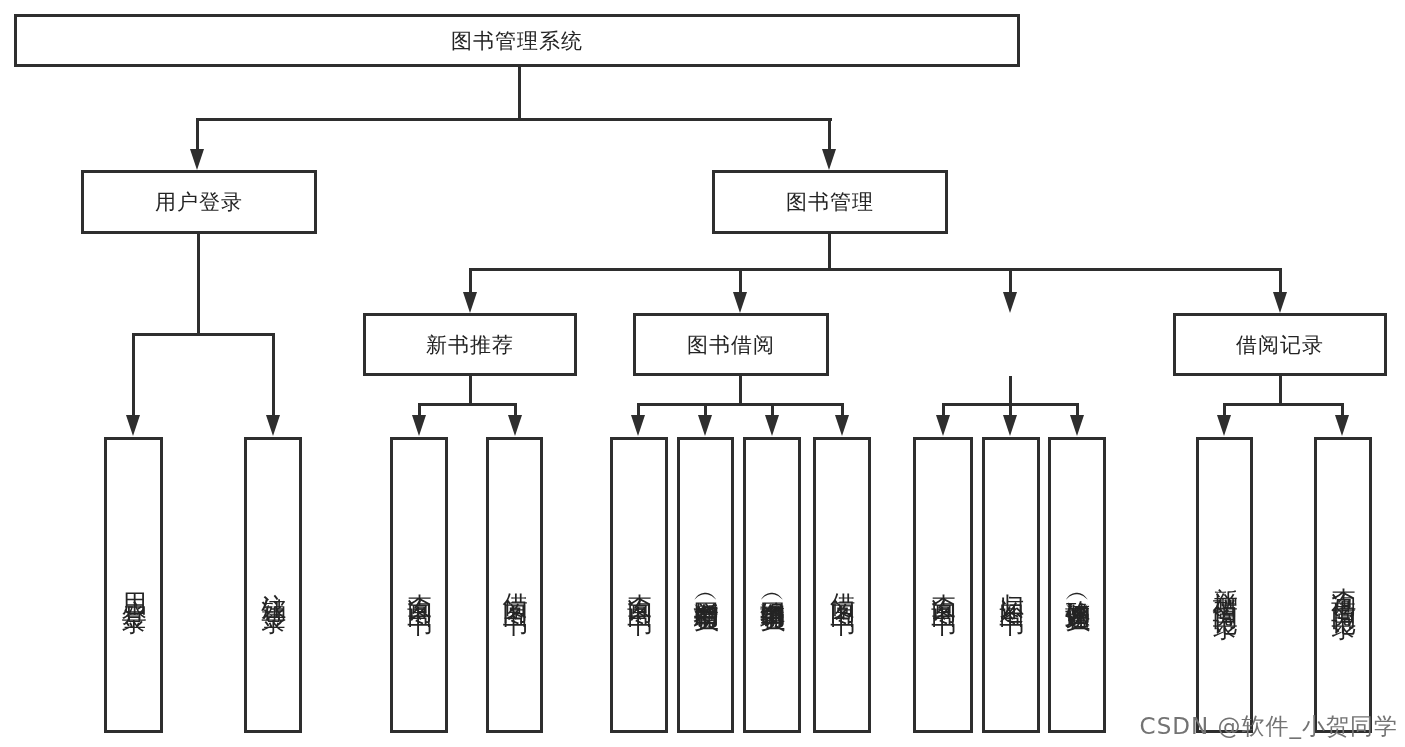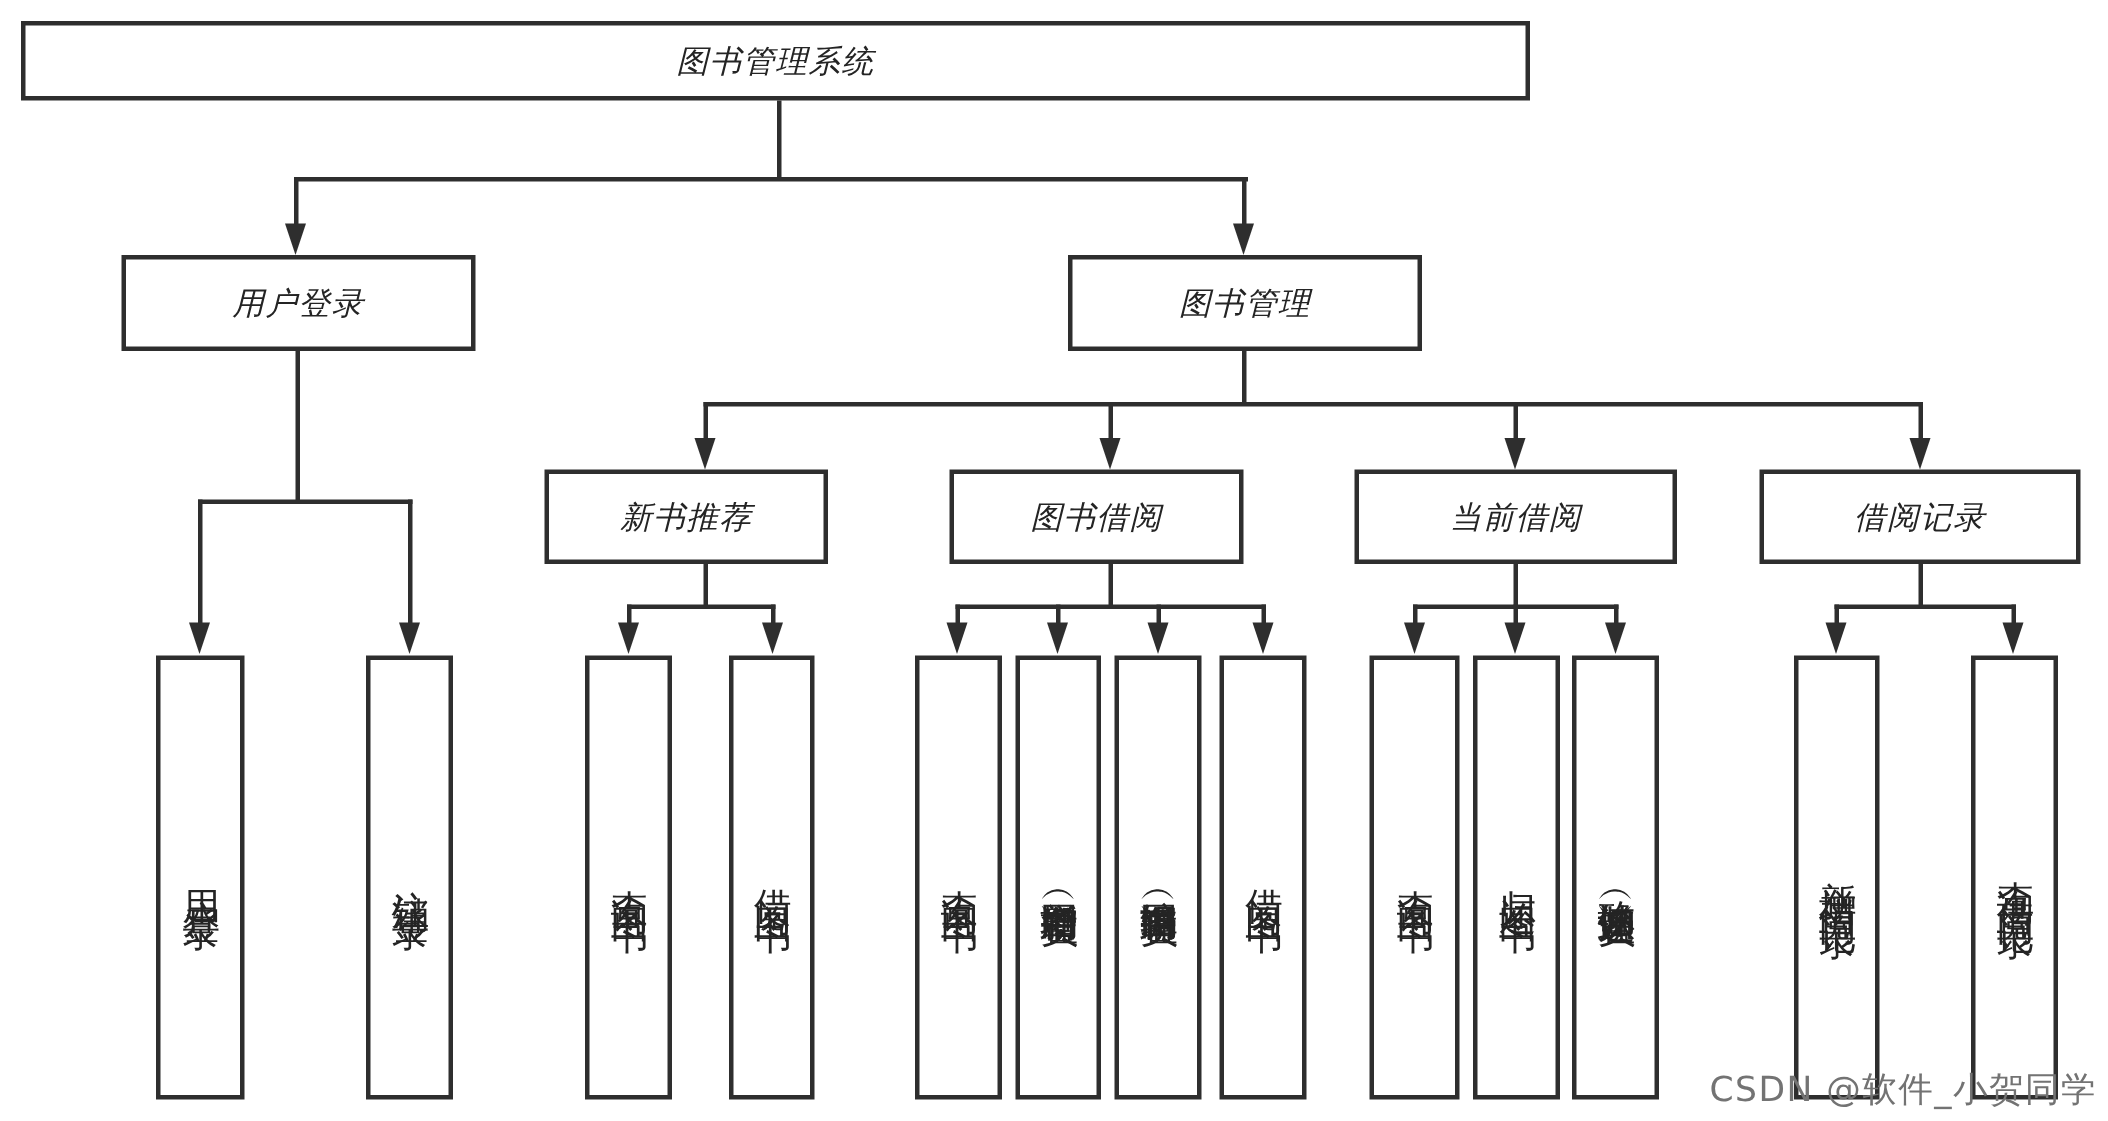--- a/index.html
+++ b/index.html
@@ -14,21 +14,21 @@
   .node {
     position: absolute;
     box-sizing: border-box;
     border: 3px solid #2e2e2e;
     background: #ffffff;
     display: flex;
     align-items: center;
     justify-content: center;
     color: #242424;
   }
-  .h-node { font-size: 21px; letter-spacing: 1px; white-space: nowrap; font-style: italic; }
+  .h-node { font-size: 21px; letter-spacing: 1px; white-space: nowrap; }
   .leaf { overflow: hidden; }
   .vtext {
     writing-mode: vertical-rl;
     text-orientation: mixed;
     font-size: 25px;
     line-height: 1.05;
     letter-spacing: 6px;
     color: #242424;
   }
   .vtext.tight { letter-spacing: 1px; }
@@ -81,23 +81,22 @@
   <div class="h-line" style="left:469px; top:268px; width:813px;"></div>
   <div class="v-line" style="left:469px; top:268px; height:26px;"></div>
   <div class="arrowhead" style="left:463px; top:292px;"></div>
   <div class="v-line" style="left:739px; top:268px; height:26px;"></div>
   <div class="arrowhead" style="left:733px; top:292px;"></div>
   <div class="v-line" style="left:1009px; top:268px; height:26px;"></div>
   <div class="arrowhead" style="left:1003px; top:292px;"></div>
   <div class="v-line" style="left:1279px; top:268px; height:26px;"></div>
   <div class="arrowhead" style="left:1273px; top:292px;"></div>
 
-  <div class="node h-node" style="left:363px; top:313px; width:189px; height:63px;">新书推荐</div>
+  <div class="node h-node" style="left:363px; top:313px; width:214px; height:63px;">新书推荐</div>
   <div class="node h-node" style="left:633px; top:313px; width:196px; height:63px;">图书借阅</div>
-  <div class="node h-node" style="left:903px; top:313px; width:215px; height:63px;">当前借阅</div>
   <div class="node h-node" style="left:1173px; top:313px; width:214px; height:63px;">借阅记录</div>
 
   <div class="v-line" style="left:469px; top:376px; height:29px;"></div>
   <div class="h-line" style="left:418px; top:403px; width:99px;"></div>
   <div class="v-line" style="left:418px; top:403px; height:14px;"></div>
   <div class="arrowhead" style="left:412px; top:415px;"></div>
   <div class="v-line" style="left:514px; top:403px; height:14px;"></div>
   <div class="arrowhead" style="left:508px; top:415px;"></div>
 
   <div class="v-line" style="left:739px; top:376px; height:29px;"></div>

